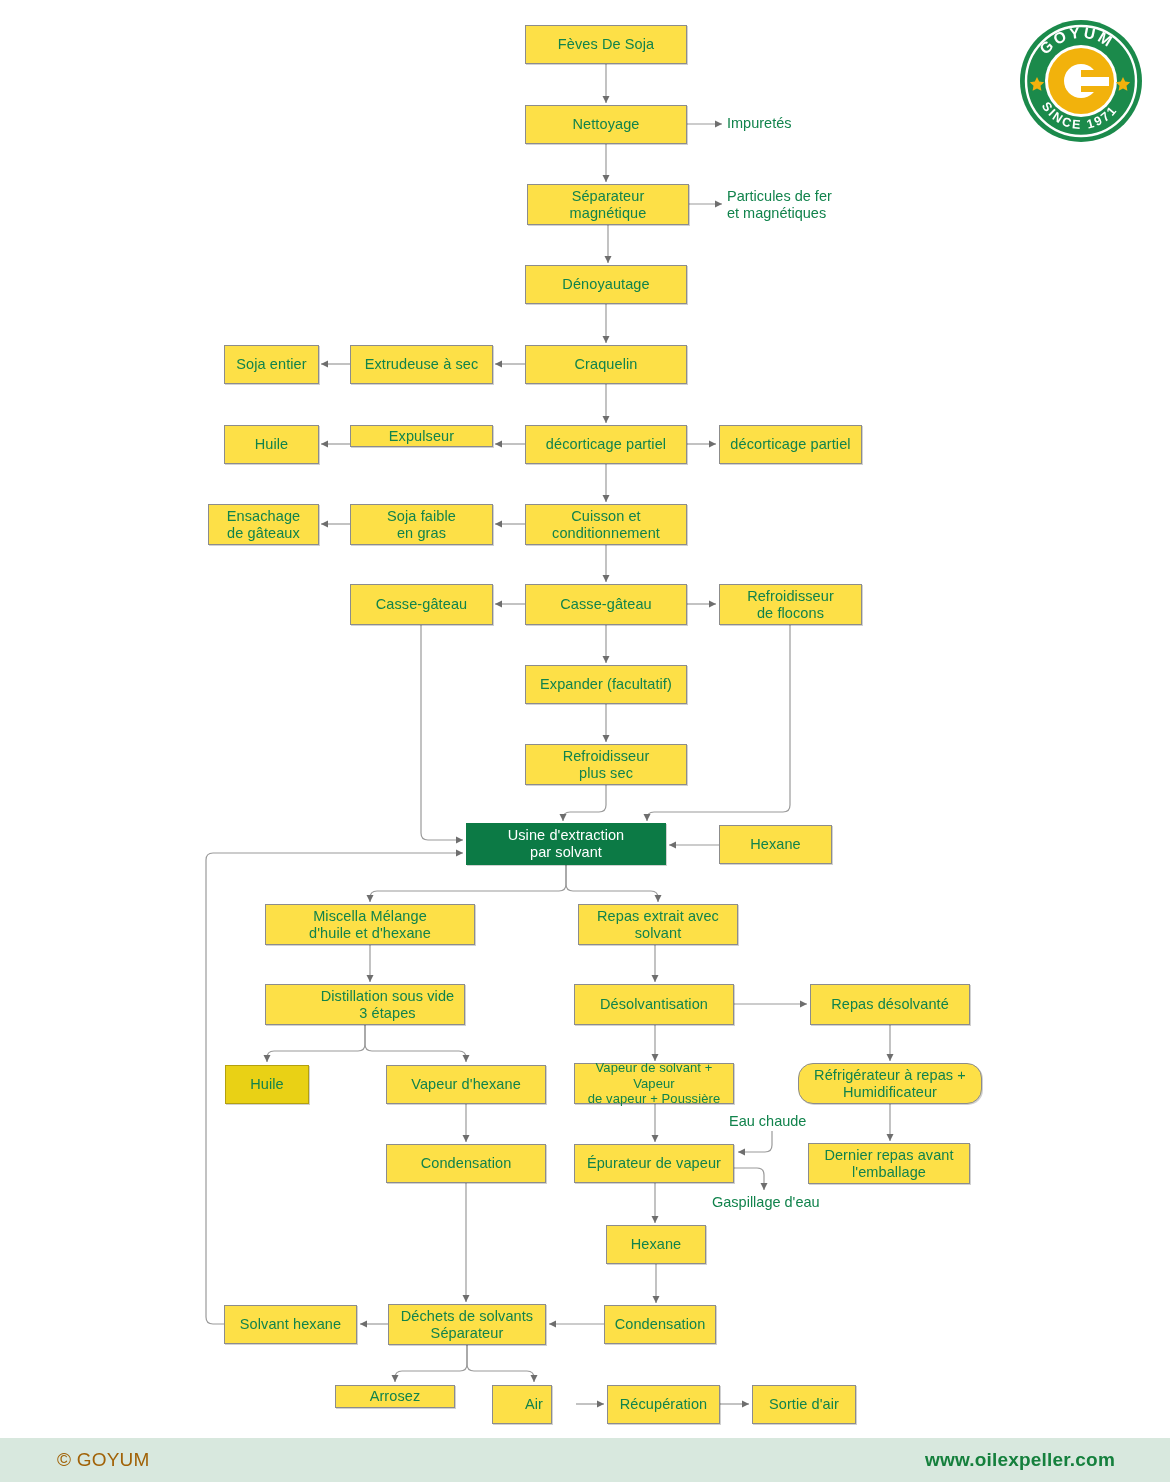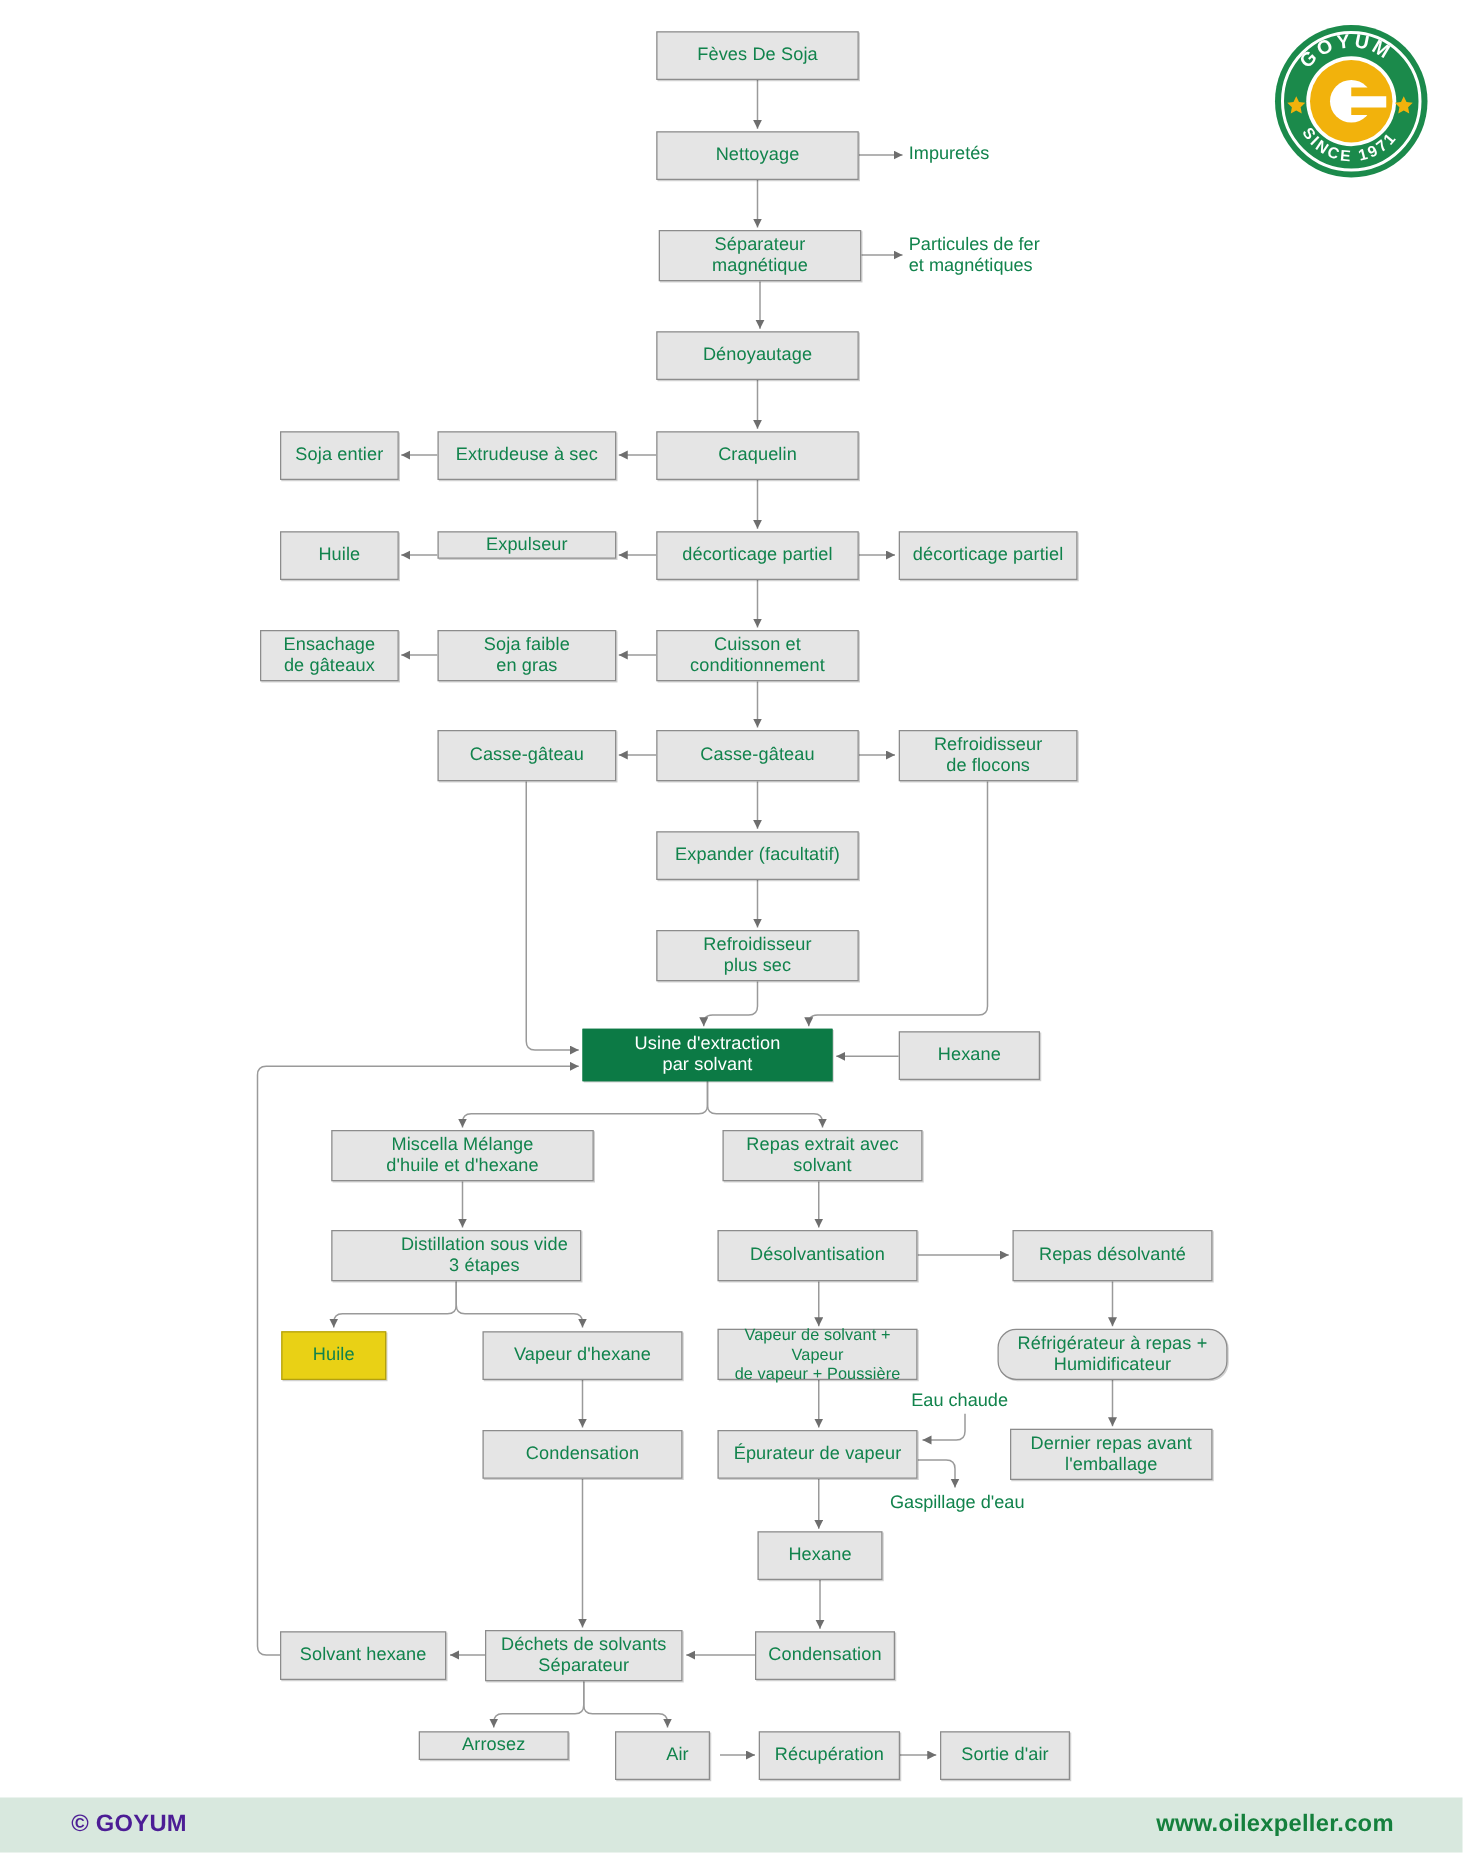--- a/index.html
+++ b/index.html
@@ -10,21 +10,21 @@
     position:relative;
     overflow:hidden;
   }
   #canvas{position:absolute;left:0;top:0;width:1170px;height:1482px;}
   svg.edges{position:absolute;left:0;top:0;width:1170px;height:1482px;pointer-events:none;}
 
   .node{
     position:absolute;
     box-sizing:border-box;
     border:1px solid #8c8c8c;
-    background:#e5e5e5;
+    background:#fde047;
     color:#11834c;
     display:flex;
     align-items:center;
     justify-content:center;
     text-align:center;
     font-size:14.5px;
     line-height:17px;
     letter-spacing:.1px;
     box-shadow:1px 1px 0 rgba(0,0,0,.18);
   }
@@ -44,21 +44,21 @@
   
   #logo{position:absolute;left:1018px;top:18px;width:126px;height:126px;}
 
   
   #footer{
     position:absolute;left:0;top:1438px;width:1170px;height:44px;
     background:#d8e8de;
   }
   #footer .copy{
     position:absolute;left:57px;top:11px;
-    font-size:19px;font-weight:bold;color:#4c1d95;letter-spacing:.2px;
+    font-size:19px;font-weight:normal;color:#a16207;letter-spacing:.2px;
   }
   #footer .site{
     position:absolute;right:55px;top:11px;
     font-size:19px;font-weight:bold;color:#15803d;letter-spacing:.2px;
   }
 </style>
 </head>
 <body>
 
 <div id="canvas">
@@ -183,21 +183,21 @@
       <div class="node small" style="left: 574px; top: 1063px; width: 160px; height: 41px;">Vapeur de solvant + Vapeur<br>de vapeur + Poussière</div>
       <div class="node" style="left: 798px; top: 1063px; width: 184px; height: 41px; border-radius: 15px;">Réfrigérateur à repas +<br>Humidificateur</div>
       <div class="node" style="left: 386px; top: 1144px; width: 160px; height: 39px;">Condensation</div>
       <div class="node" style="left: 574px; top: 1144px; width: 160px; height: 39px;">Épurateur de vapeur</div>
       <div class="node" style="left: 808px; top: 1143px; width: 162px; height: 41px;">Dernier repas avant<br>l'emballage</div>
       <div class="node" style="left: 606px; top: 1225px; width: 100px; height: 39px;">Hexane</div>
       <div class="node" style="left: 224px; top: 1305px; width: 133px; height: 39px;">Solvant hexane</div>
       <div class="node" style="left: 388px; top: 1304px; width: 158px; height: 41px;">Déchets de solvants<br>Séparateur</div>
       <div class="node" style="left: 604px; top: 1305px; width: 112px; height: 39px;">Condensation</div>
       <div class="node" style="left: 335px; top: 1385px; width: 120px; height: 23px;">Arrosez</div>
-      <div class="node" style="left: 492px; top: 1385px; width: 76px; height: 39px; padding-left: 24px;">Air</div>
+      <div class="node" style="left: 492px; top: 1385px; width: 60px; height: 39px; padding-left: 24px;">Air</div>
       <div class="node" style="left: 607px; top: 1385px; width: 113px; height: 39px;">Récupération</div>
       <div class="node" style="left: 752px; top: 1385px; width: 104px; height: 39px;">Sortie d'air</div>
     </div>
   <div id="labels-layer">
       <div class="freelabel" style="left: 727px; top: 115px;">Impuretés</div>
       <div class="freelabel" style="left: 727px; top: 188px;">Particules de fer<br>et magnétiques</div>
       <div class="freelabel" style="left: 729px; top: 1113px;">Eau chaude</div>
       <div class="freelabel" style="left: 712px; top: 1194px;">Gaspillage d'eau</div>
     </div>
 

